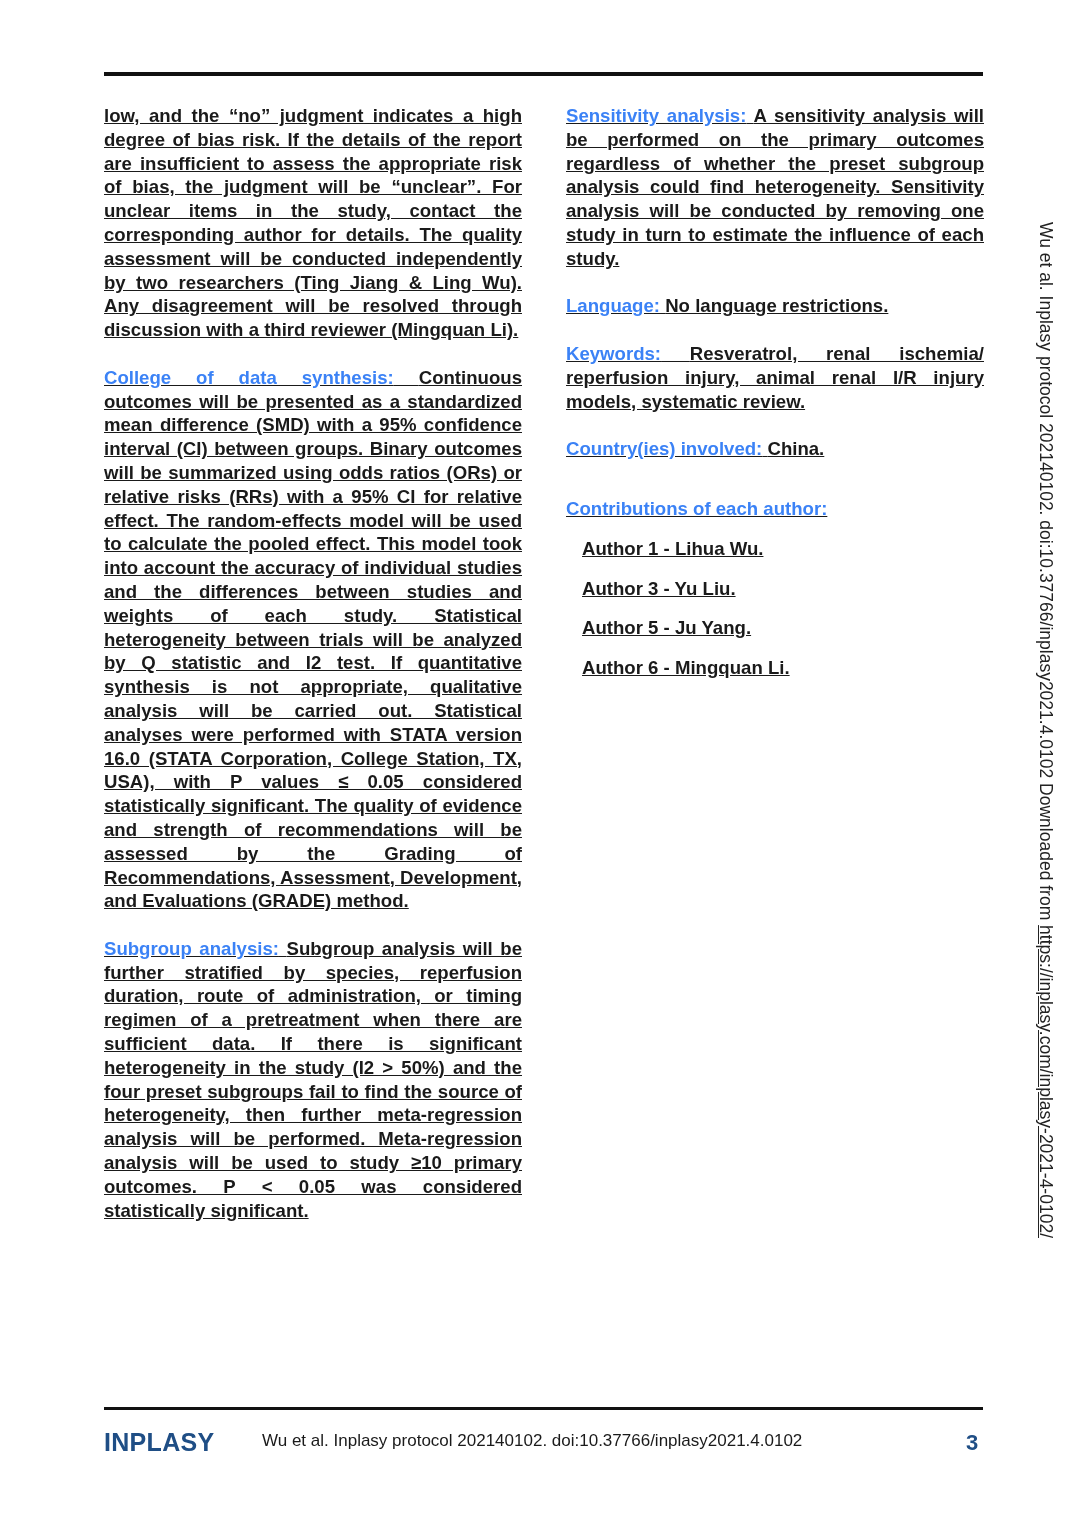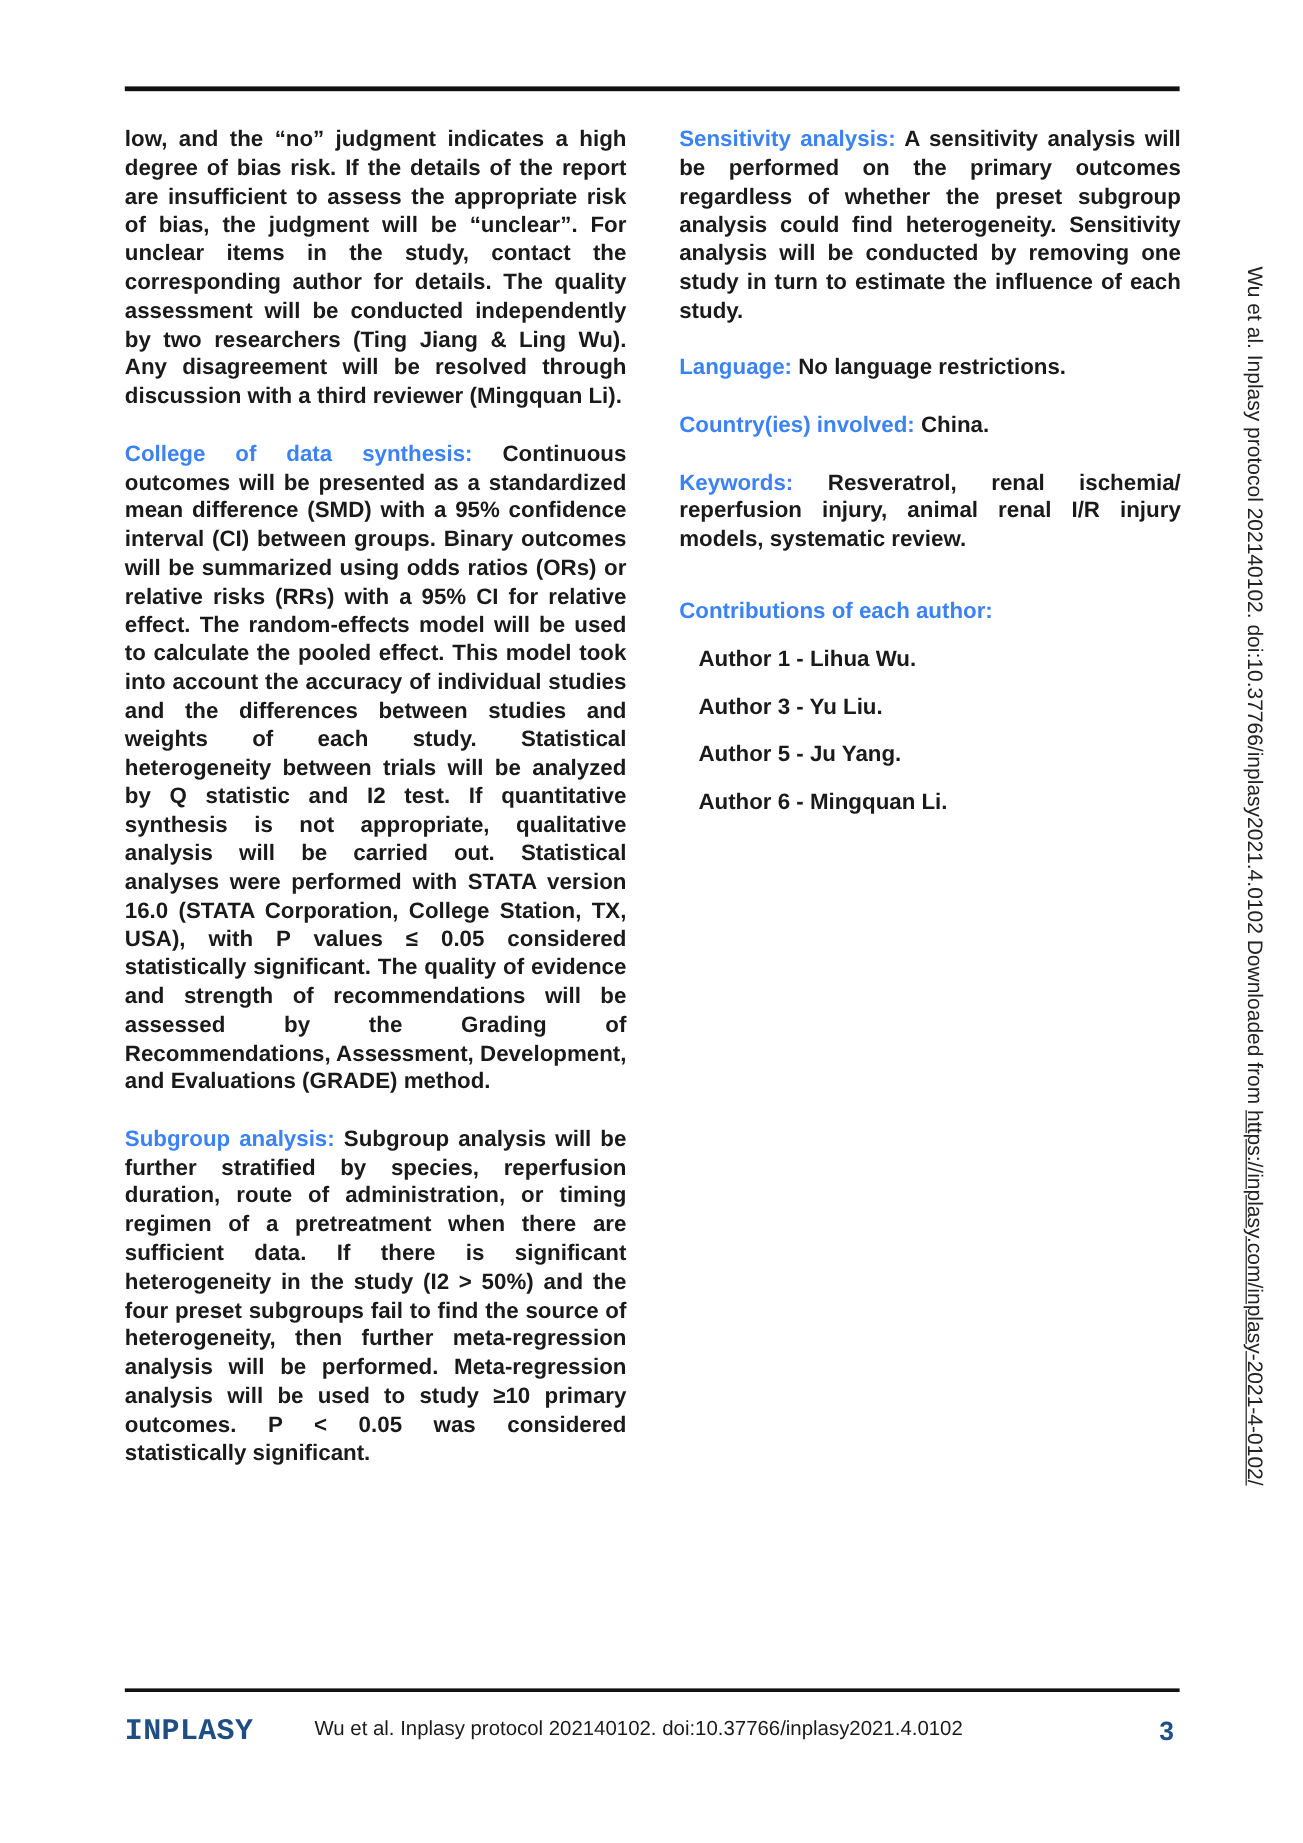--- a/index.html
+++ b/index.html
@@ -4,26 +4,26 @@
   <style>
     html, body { margin: 0; padding: 0; background: #ffffff; }
     body { width: 1086px; height: 1536px; position: relative; overflow: hidden; }
     .rule-top { position: absolute; left: 104px; top: 72px; width: 879px; height: 4px; background: #111; }
     .rule-bottom { position: absolute; left: 104px; top: 1407px; width: 879px; height: 3px; background: #111; }
     .col { position: absolute; top: 104px; width: 418px;
       font-family: "Liberation Sans", sans-serif; font-weight: bold; font-size: 18.6px; line-height: 23.8px;
       color: #1a1a1a; }
     .col-left { left: 104px; }
     .col-right { left: 566px; }
-    .para { margin: 0 0 23.8px 0; text-align: justify; }
+    .para { margin: 0 0 23.8px 0; text-align: justify; text-decoration: underline; }
     .label { color: #3b82f6; }
     .line { display: block; margin-top: 36px; }
     .author-list { margin: 0; padding: 0; list-style: none; }
     .author-list li { margin: 16px; }
-    .footer-brand { position: absolute; left: 104px; top: 1428px; font-family: Liberation Mono, monospace;
+    .footer-brand { position: absolute; left: 104px; top: 1428px; font-family: Liberation Sans, sans-serif;
       font-weight: bold; font-size: 25px; color: #1f4e85; letter-spacing: 0.3px; }
     .footer-citation { position: absolute; left: 262px; top: 1431px; font-family: "Liberation Sans", sans-serif;
       font-size: 17px; color: #1a1a1a; text-align: right; }
     .footer-page { position: absolute; left: 966px; top: 1430px; font-family: "Liberation Sans", sans-serif;
       font-weight: bold; font-size: 22px; color: #1f4e85; }
     .side-note { position: absolute; left: 1056px; top: 222px; width: 1080px; transform-origin: 0 0;
       transform: rotate(90deg); font-family: "Liberation Sans", sans-serif; font-size: 17.5px; color: #222;
       white-space: nowrap; }
     .side-note .link { text-decoration: underline; }
   </style>
@@ -49,26 +49,26 @@
 <div class="col col-right">
   <p class="para">
     <span class="label">Sensitivity analysis:</span>
     <span>A sensitivity analysis will be performed on the primary outcomes regardless of whether the preset subgroup analysis could find heterogeneity. Sensitivity analysis will be conducted by removing one study in turn to estimate the influence of each study.</span>
   </p>
   <p class="para">
     <span class="label">Language:</span>
     <span>No language restrictions.</span>
   </p>
   <p class="para">
+    <span class="label">Keywords:</span>
+    <span>Resveratrol, renal ischemia/ reperfusion injury, animal renal I/R injury models, systematic review.</span>
+  </p>
+  <p class="para">
     <span class="label">Country(ies) involved:</span>
     <span>China.</span>
-  </p>
-  <p class="para">
-    <span class="label">Keywords:</span>
-    <span>Resveratrol, renal ischemia/ reperfusion injury, animal renal I/R injury models, systematic review.</span>
   </p>
   <div class="para">
     <span class="label line">Contributions of each author:</span>
     <ul class="author-list">
       <li>Author 1 - Lihua Wu.</li>
       <li>Author 3 - Yu Liu.</li>
       <li>Author 5 - Ju Yang.</li>
       <li>Author 6 - Mingquan Li.</li>
     </ul>
   </div>

